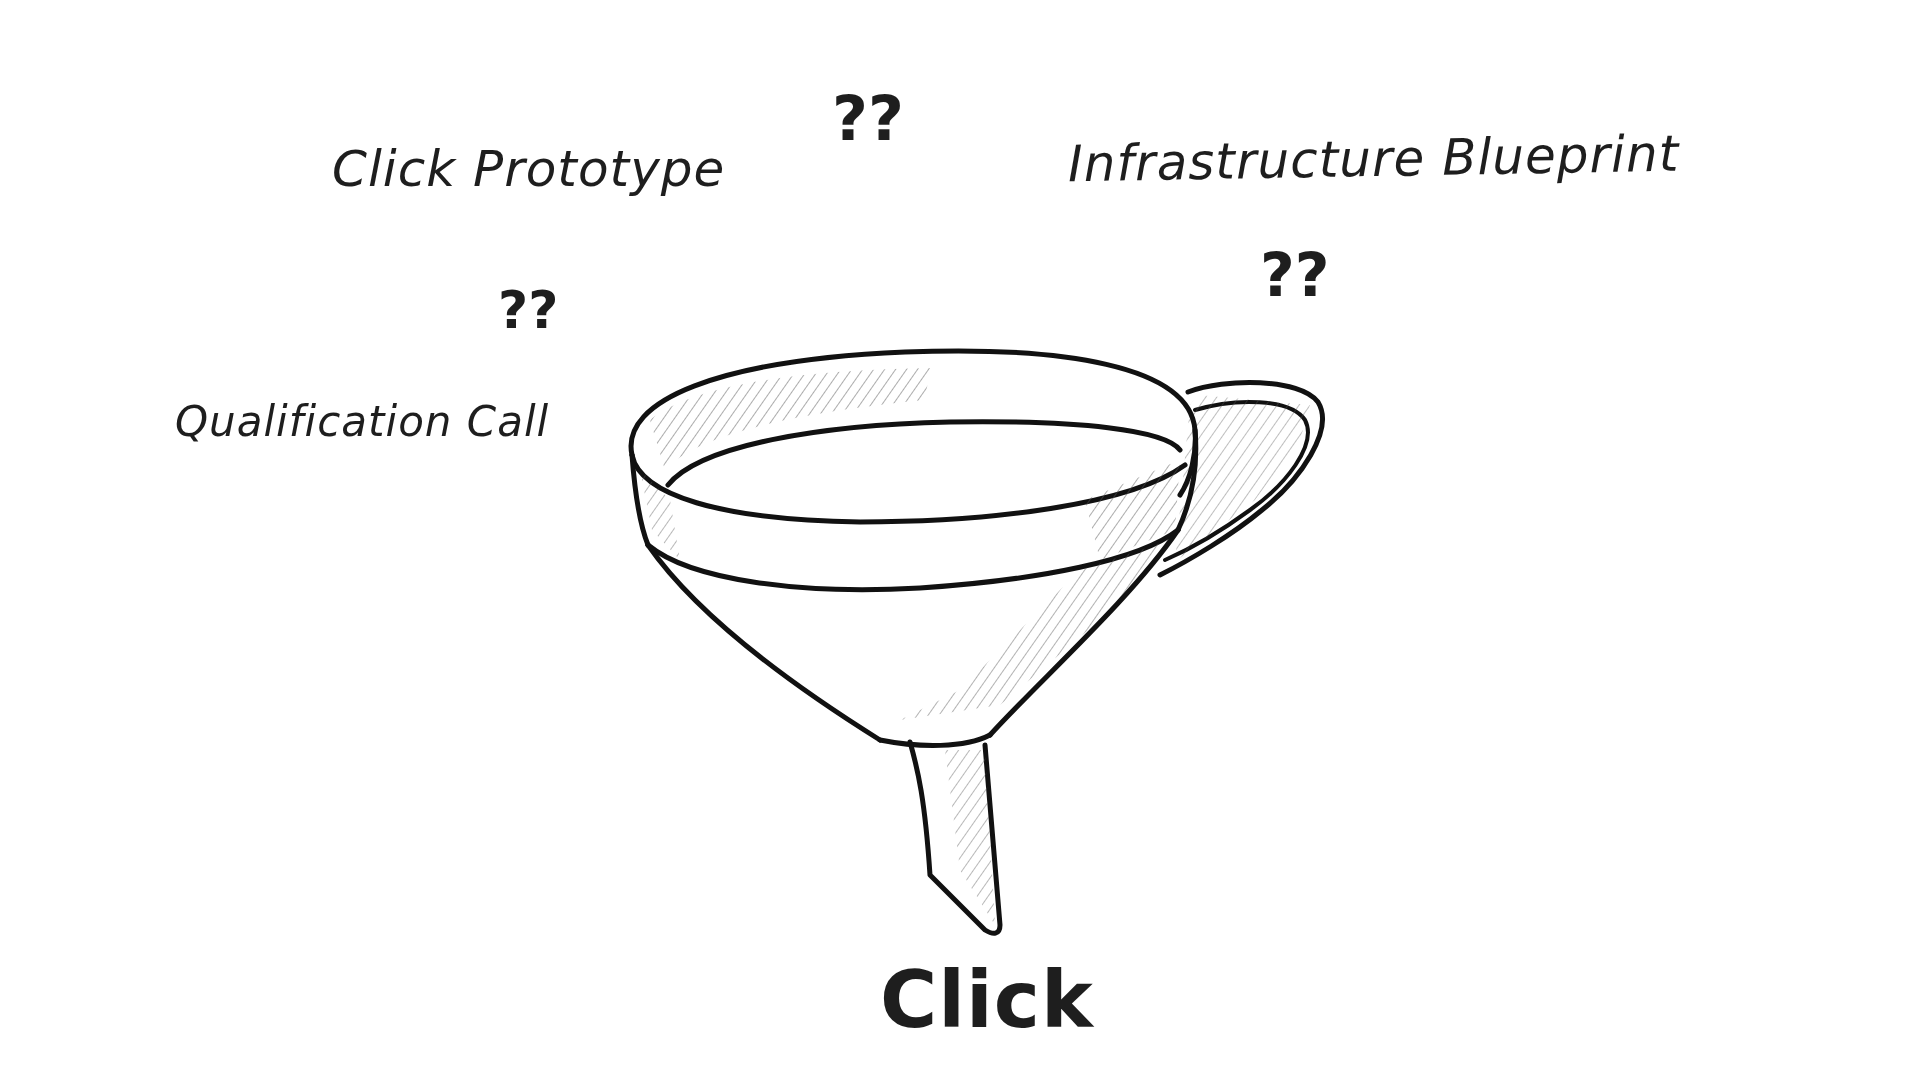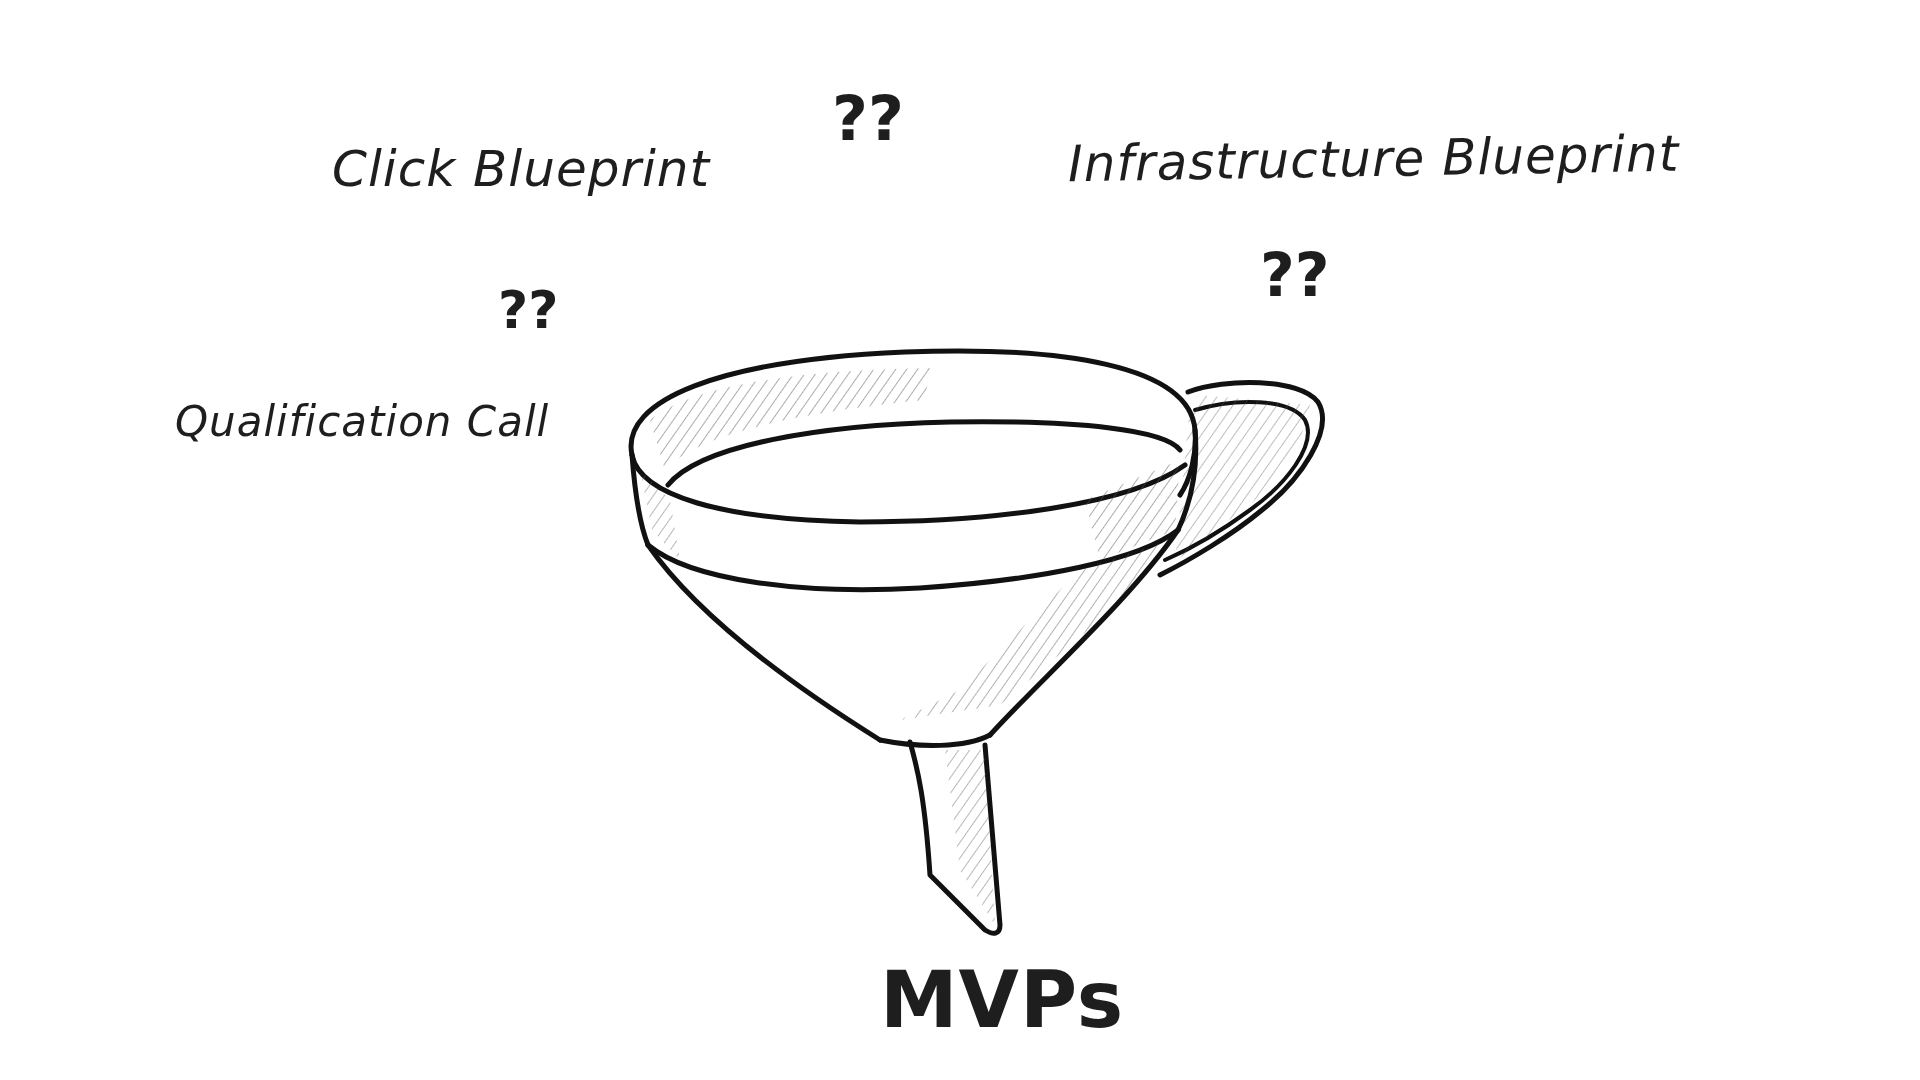--- a/index.html
+++ b/index.html
@@ -16,21 +16,21 @@
     font-style: italic;
   }
   .qq { font-weight: bold; font-style: normal; letter-spacing: 0; }
   #funnel { position: absolute; left: 0; top: 0; }
 </style>
 </head>
 <body>
 
 <div class="label qq" style="left:832px; top:82px; font-size:62px;">??</div>
 
-<div class="label" style="left:332px; top:140px; font-size:50px;">Click Blueprint</div>
+<div class="label" style="left:332px; top:140px; font-size:50px;">Click Prototype</div>
 
 <div class="label" style="left:1068px; top:130px; font-size:50px; transform: rotate(-1deg);">Infrastructure Blueprint</div>
 
 <div class="label qq" style="left:1260px; top:240px; font-size:60px;">??</div>
 
 <div class="label qq" style="left:498px; top:280px; font-size:52px;">??</div>
 
 <div class="label" style="left:175px; top:397px; font-size:42px;">Qualification Call</div>
 
 <svg id="funnel" width="1920" height="1080" viewBox="0 0 1920 1080">
@@ -64,13 +64,13 @@
     <path d="M910 742 C918 770, 925 800, 930 875 L985 930 C993 935, 1000 935, 1000 925 L985 745" stroke-width="5"></path>
 
     <path d="M650 420 C700 380, 820 370, 930 368 L925 400 C820 410, 700 430, 665 470 Z" fill="url(#hatch)" stroke="none" opacity="0.7"></path>
     <path d="M640 470 L652 530 L680 560 L670 500 Z" fill="url(#hatch)" stroke="none" opacity="0.6"></path>
     <path d="M1085 500 L1180 460 L1175 530 L1100 560 Z" fill="url(#hatch)" stroke="none" opacity="0.7"></path>
     <path d="M1080 570 L1170 540 L1100 620 L1000 705 L900 720 L960 690 Z" fill="url(#hatch)" stroke="none" opacity="0.65"></path>
     <path d="M945 750 L985 750 L995 925 L960 870 Z" fill="url(#hatch)" stroke="none" opacity="0.6"></path>
   </g>
 </svg>
 
-<div class="label" style="left:880px; top:955px; font-size:78px; font-weight:bold; font-style:normal;">MVPs</div>
+<div class="label" style="left:880px; top:955px; font-size:78px; font-weight:bold; font-style:normal;">Click</div>
 
 </body></html>

